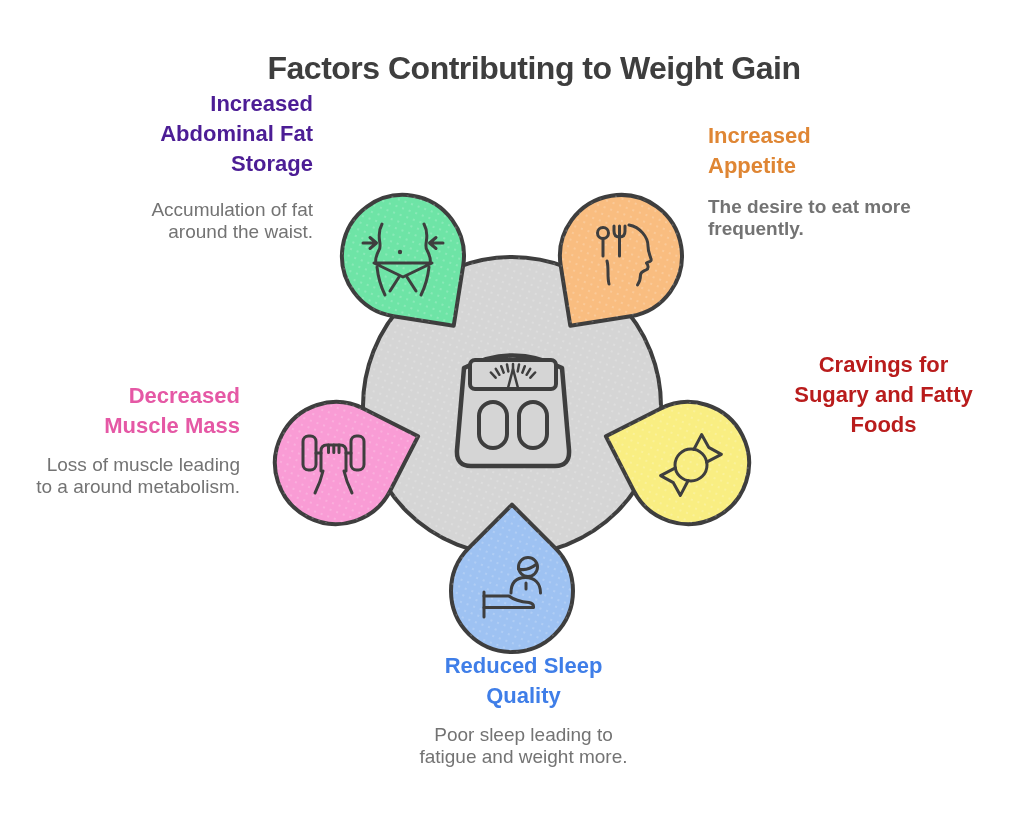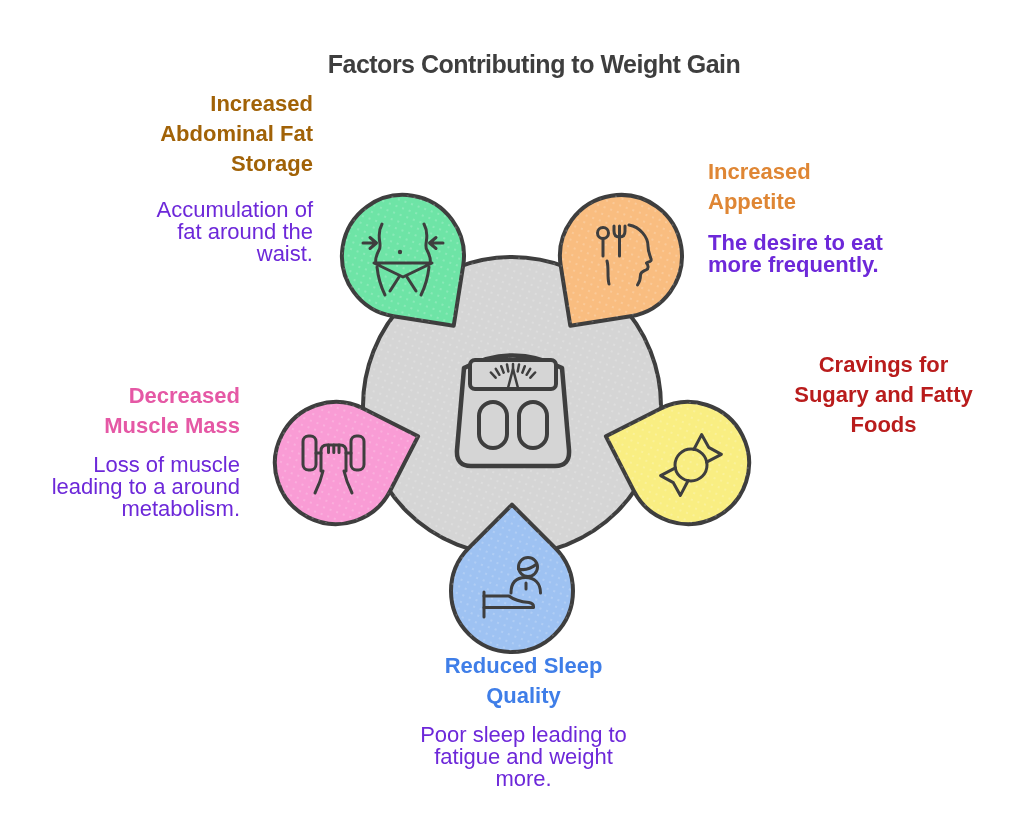--- a/index.html
+++ b/index.html
@@ -4,31 +4,31 @@
 <style>
   html,body{margin:0;padding:0;}
   body{
     width:1024px;height:829px;background:#ffffff;position:relative;overflow:hidden;
     font-family:"Liberation Sans",sans-serif;
   }
   .canvas{position:absolute;inset:0;}
   svg.diagram{position:absolute;left:0;top:0;}
   .page-title{
     position:absolute;left:44px;top:50px;width:980px;text-align:center;
-    font-size:25px;font-weight:bold;color:#3e3e3e;letter-spacing:-0.5px;
+    font-size:32px;font-weight:bold;color:#3e3e3e;letter-spacing:-0.5px;
   }
   .block{position:absolute;}
   .block .h{font-size:22px;font-weight:bold;line-height:30px;letter-spacing:0;}
-  .block .d{font-size:22px;line-height:22px;color:#6d28d9;margin-top:13px;}
+  .block .d{font-size:19px;line-height:22px;color:#737373;margin-top:13px;}
   
   .b-green{left:133px;top:89px;width:180px;text-align:right;}
-  .b-green .h{color:#a16207;}
+  .b-green .h{color:#4c1d95;}
   .b-green .d{margin-top:20px;}
   
-  .b-orange{left:708px;top:121px;width:210px;text-align:left;margin-top:36px;}
+  .b-orange{left:708px;top:121px;width:210px;text-align:left;}
   .b-orange .h{color:#df8634;width:160px;}
   .b-orange .d{margin-top:15px;font-weight:bold;}
   
   .b-yellow{left:786px;top:350px;width:215px;text-align:left;}
   .b-yellow .h{color:#b91c1c;width:195px;text-align:center;}
   
   .b-pink{left:35px;top:381px;width:205px;text-align:right;}
   .b-pink .h{color:#e558a5;width:150px;margin-left:auto;}
   
   .b-blue{left:416px;top:651px;width:215px;text-align:center;}

